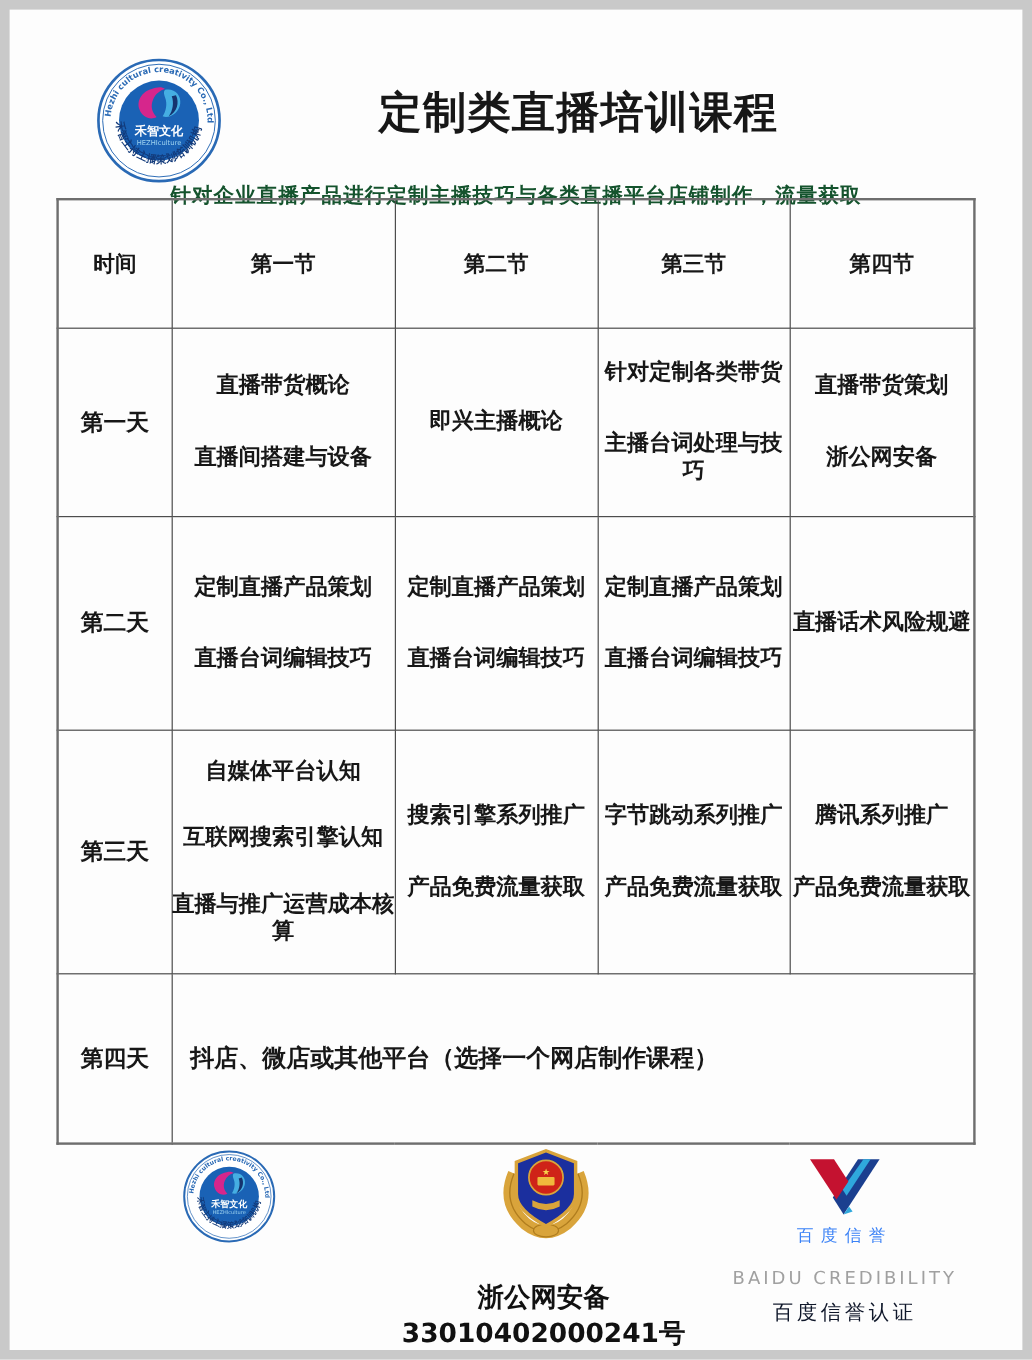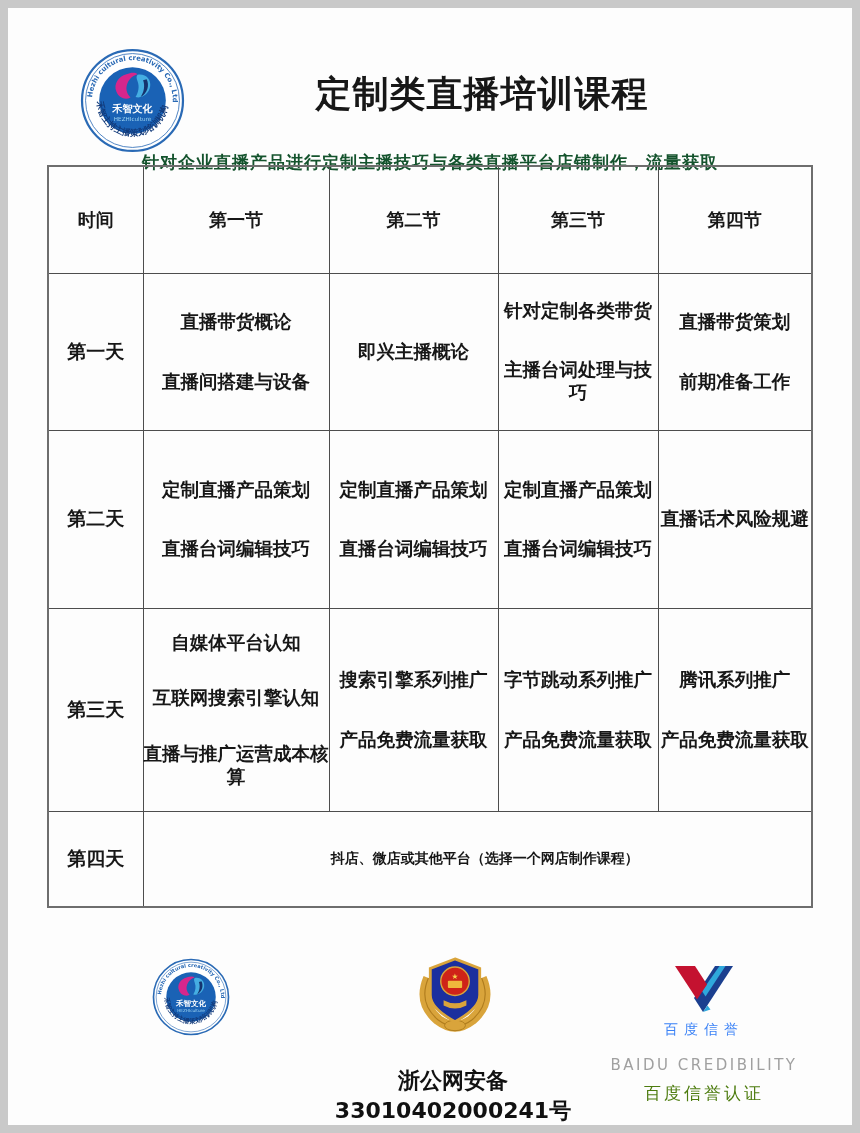--- a/index.html
+++ b/index.html
@@ -42,37 +42,37 @@
   }
   .course-table{border:2px solid #6e6e6e;}
   .th-cell{font-size:18px;}
   .day-cell{font-size:19px;}
   .cell{
     display:flex;flex-direction:column;align-items:center;justify-content:center;
     gap:36px;font-size:18.5px;line-height:1.25;
   }
   .cell-3{gap:32px;}
   .merged-cell{text-align:left !important;}
-  .merged-text{font-size:14px;padding-left:15px;text-align:center;}
+  .merged-text{font-size:20px;padding-left:15px;text-align:left;}
   
   .logo-bottom{position:absolute;left:144px;top:950px;width:78px;height:78px;}
   .copyright{
     position:absolute;left:39px;top:1058px;width:300px;text-align:center;
     font-size:15px;color:#9c9c9c;
   }
   .police-badge{position:absolute;left:409px;top:946px;width:76px;height:84px;}
   .police-text{
     position:absolute;left:295px;top:1058px;width:300px;text-align:center;
     font-size:22px;font-weight:bold;color:#111;
   }
   .baidu-block{position:absolute;left:596px;top:957px;width:200px;text-align:center;}
   .baidu-v{width:60px;height:50px;margin:0 auto;display:block;}
   .baidu-cn{font-size:14px;color:#3b82f6;letter-spacing:6px;margin-top:6px;}
   .baidu-en{font-size:15px;color:#a0a0a0;letter-spacing:2.5px;margin-top:17px;}
-  .baidu-cert{font-size:17px;color:#4d7c0f;letter-spacing:3px;margin-top:8px;}
+  .baidu-cert{font-size:17px;color:#0f172a;letter-spacing:3px;margin-top:8px;}
 </style>
 </head>
 <body>
 
 <div class="page">
 
   <svg class="logo-top" viewBox="0 0 104 104">
     <circle cx="52" cy="52" r="50" fill="#ffffff" stroke="#2a6ab5" stroke-width="2.2"></circle>
     <circle cx="52" cy="52" r="46.5" fill="none" stroke="#2a6ab5" stroke-width="0.8"></circle>
     <circle cx="52" cy="52" r="33" fill="#1a62b5"></circle>
@@ -127,21 +127,21 @@
           </td>
       <td>
             <div class="cell">
         <div>针对定制各类带货</div>
         <div>主播台词处理与技巧</div>
       </div>
           </td>
       <td>
             <div class="cell">
         <div>直播带货策划</div>
-        <div>前期准备工作</div>
+        <div>浙公网安备</div>
       </div>
           </td>
     </tr>
     <tr style="height:178px">
       <td class="day-cell">第二天</td>
       <td>
             <div class="cell">
         <div>定制直播产品策划</div>
         <div>直播台词编辑技巧</div>
       </div>
@@ -185,21 +185,21 @@
         <div>产品免费流量获取</div>
       </div>
           </td>
       <td>
             <div class="cell">
         <div>腾讯系列推广</div>
         <div>产品免费流量获取</div>
       </div>
           </td>
     </tr>
-    <tr style="height:96px">
+    <tr style="height:142px">
       <td class="day-cell">第四天</td>
       <td colspan="4" class="merged-cell">
         <div class="merged-text">抖店、微店或其他平台（选择一个网店制作课程）</div>
       </td>
     </tr>
   </tbody>
     </table>
 
   <svg class="logo-bottom" viewBox="0 0 104 104">
     <circle cx="52" cy="52" r="50" fill="#ffffff" stroke="#2a6ab5" stroke-width="2.2"></circle>

